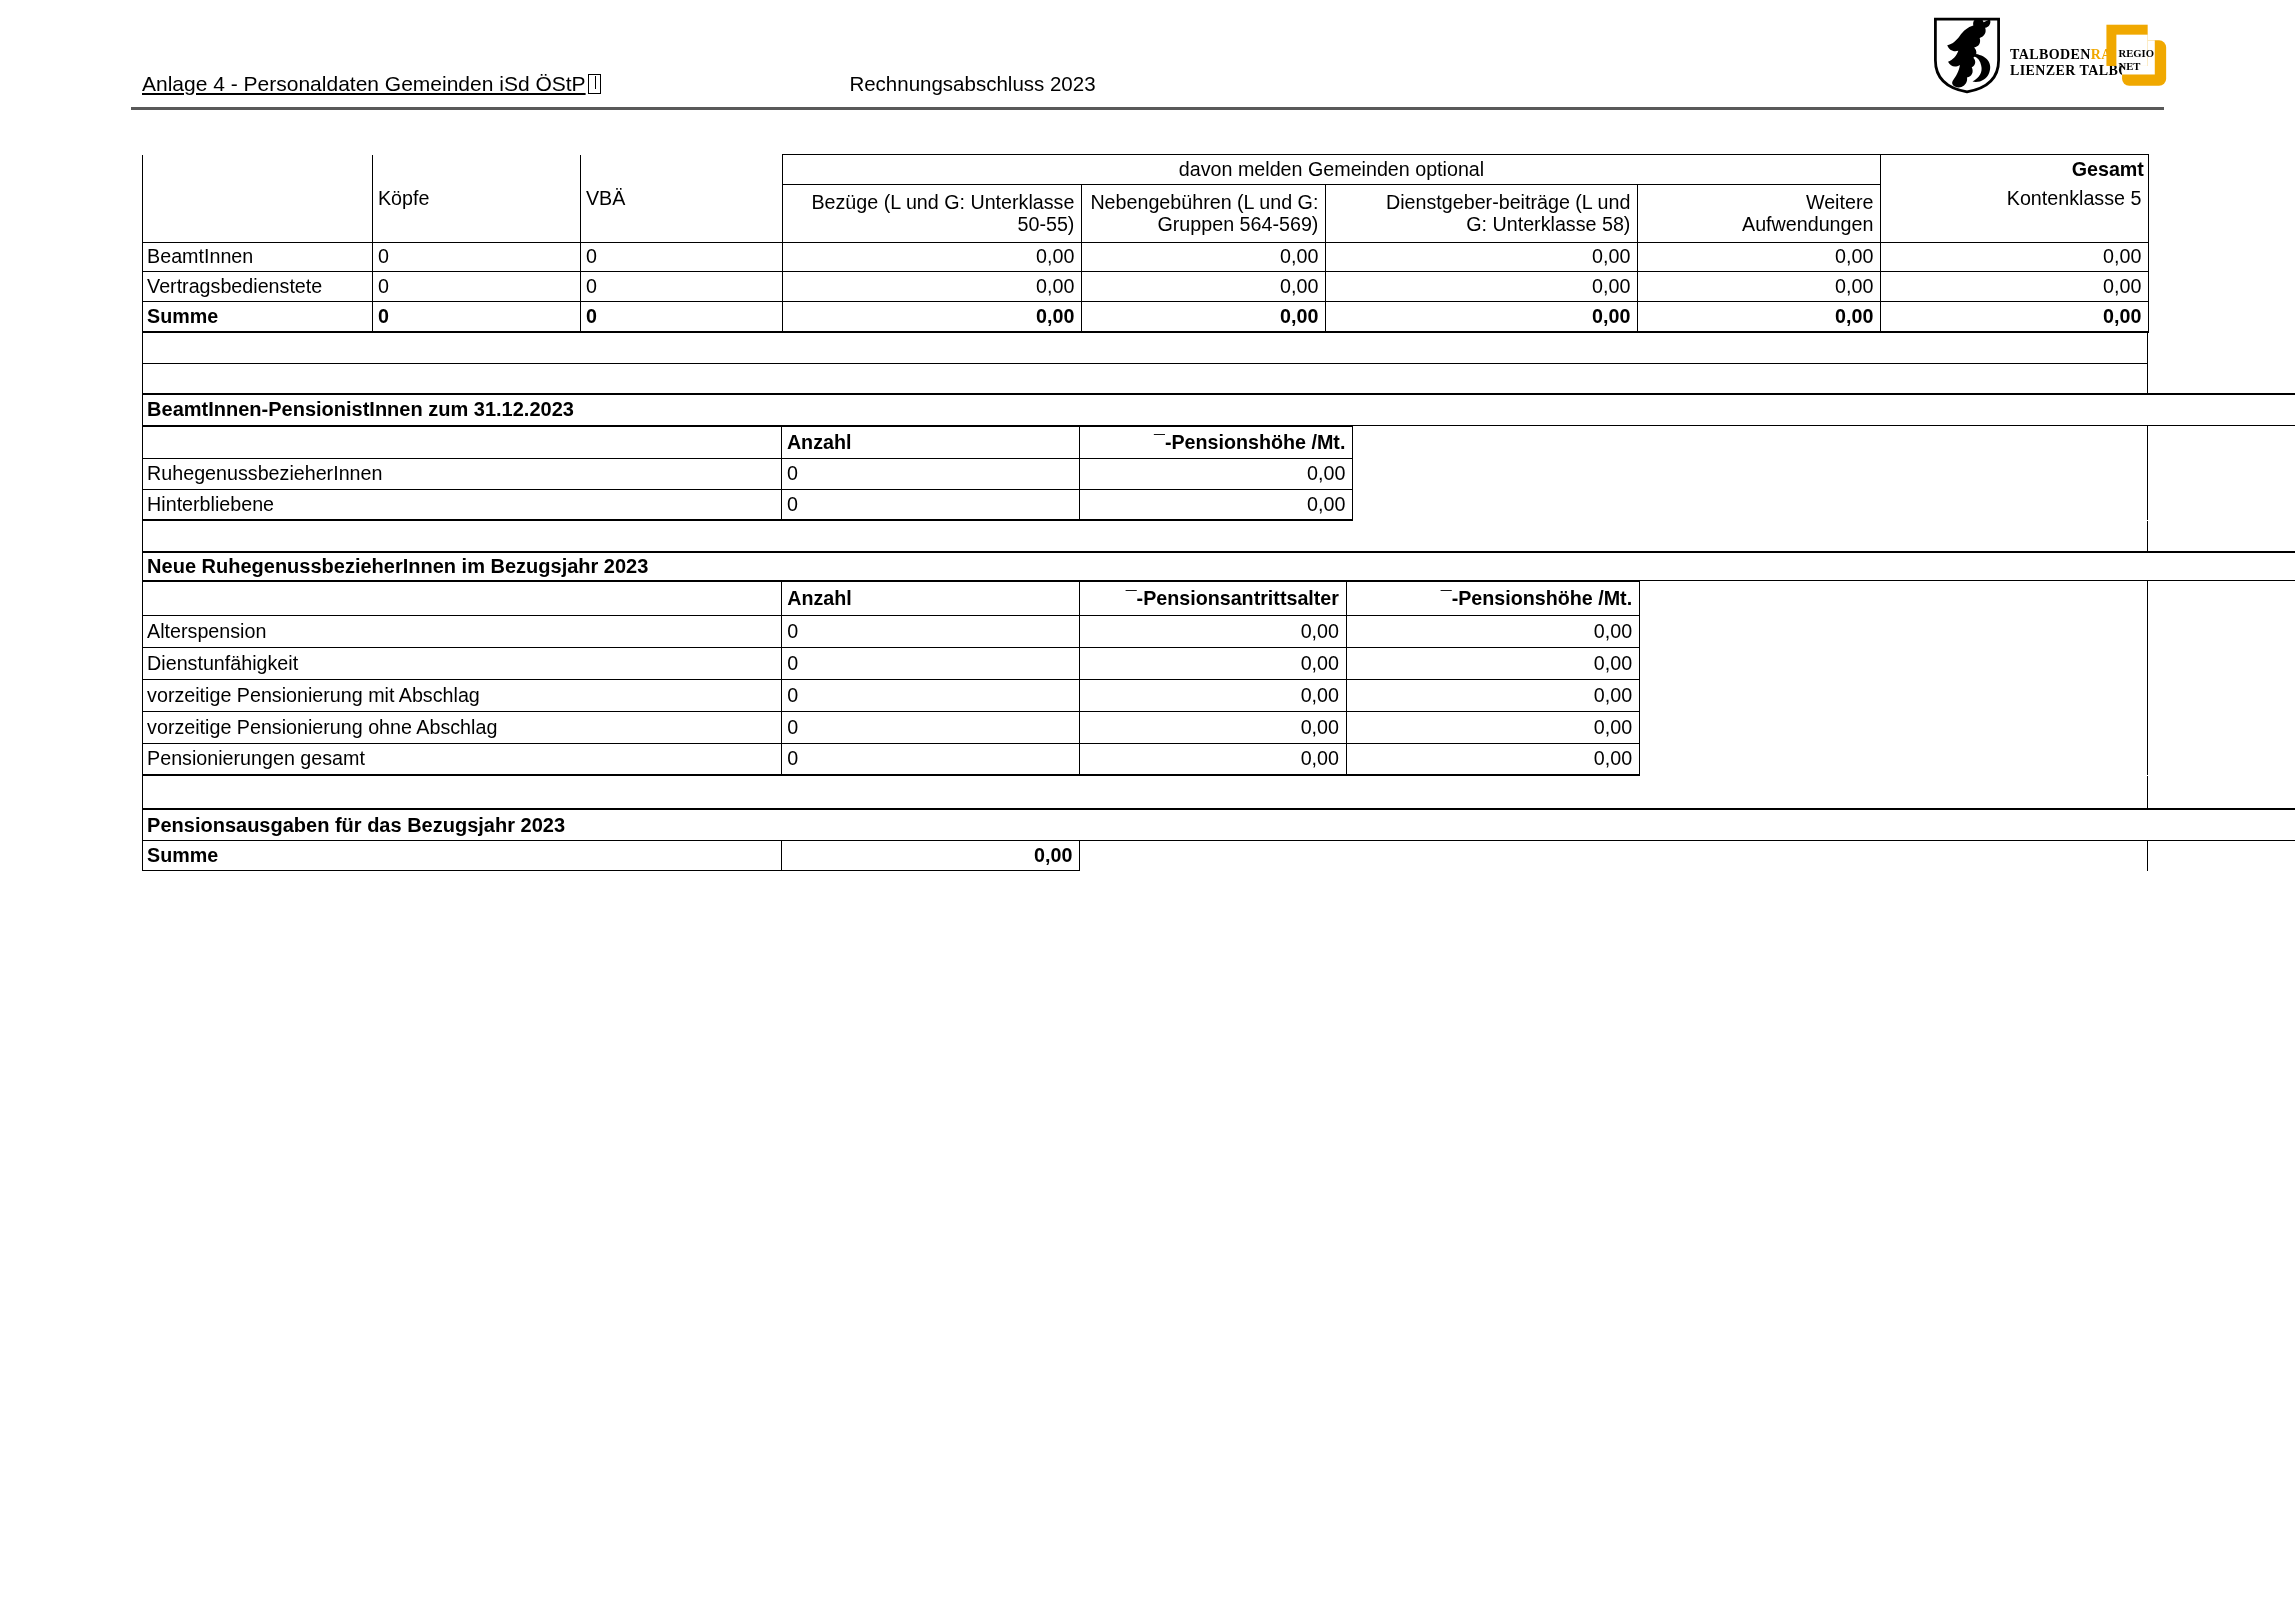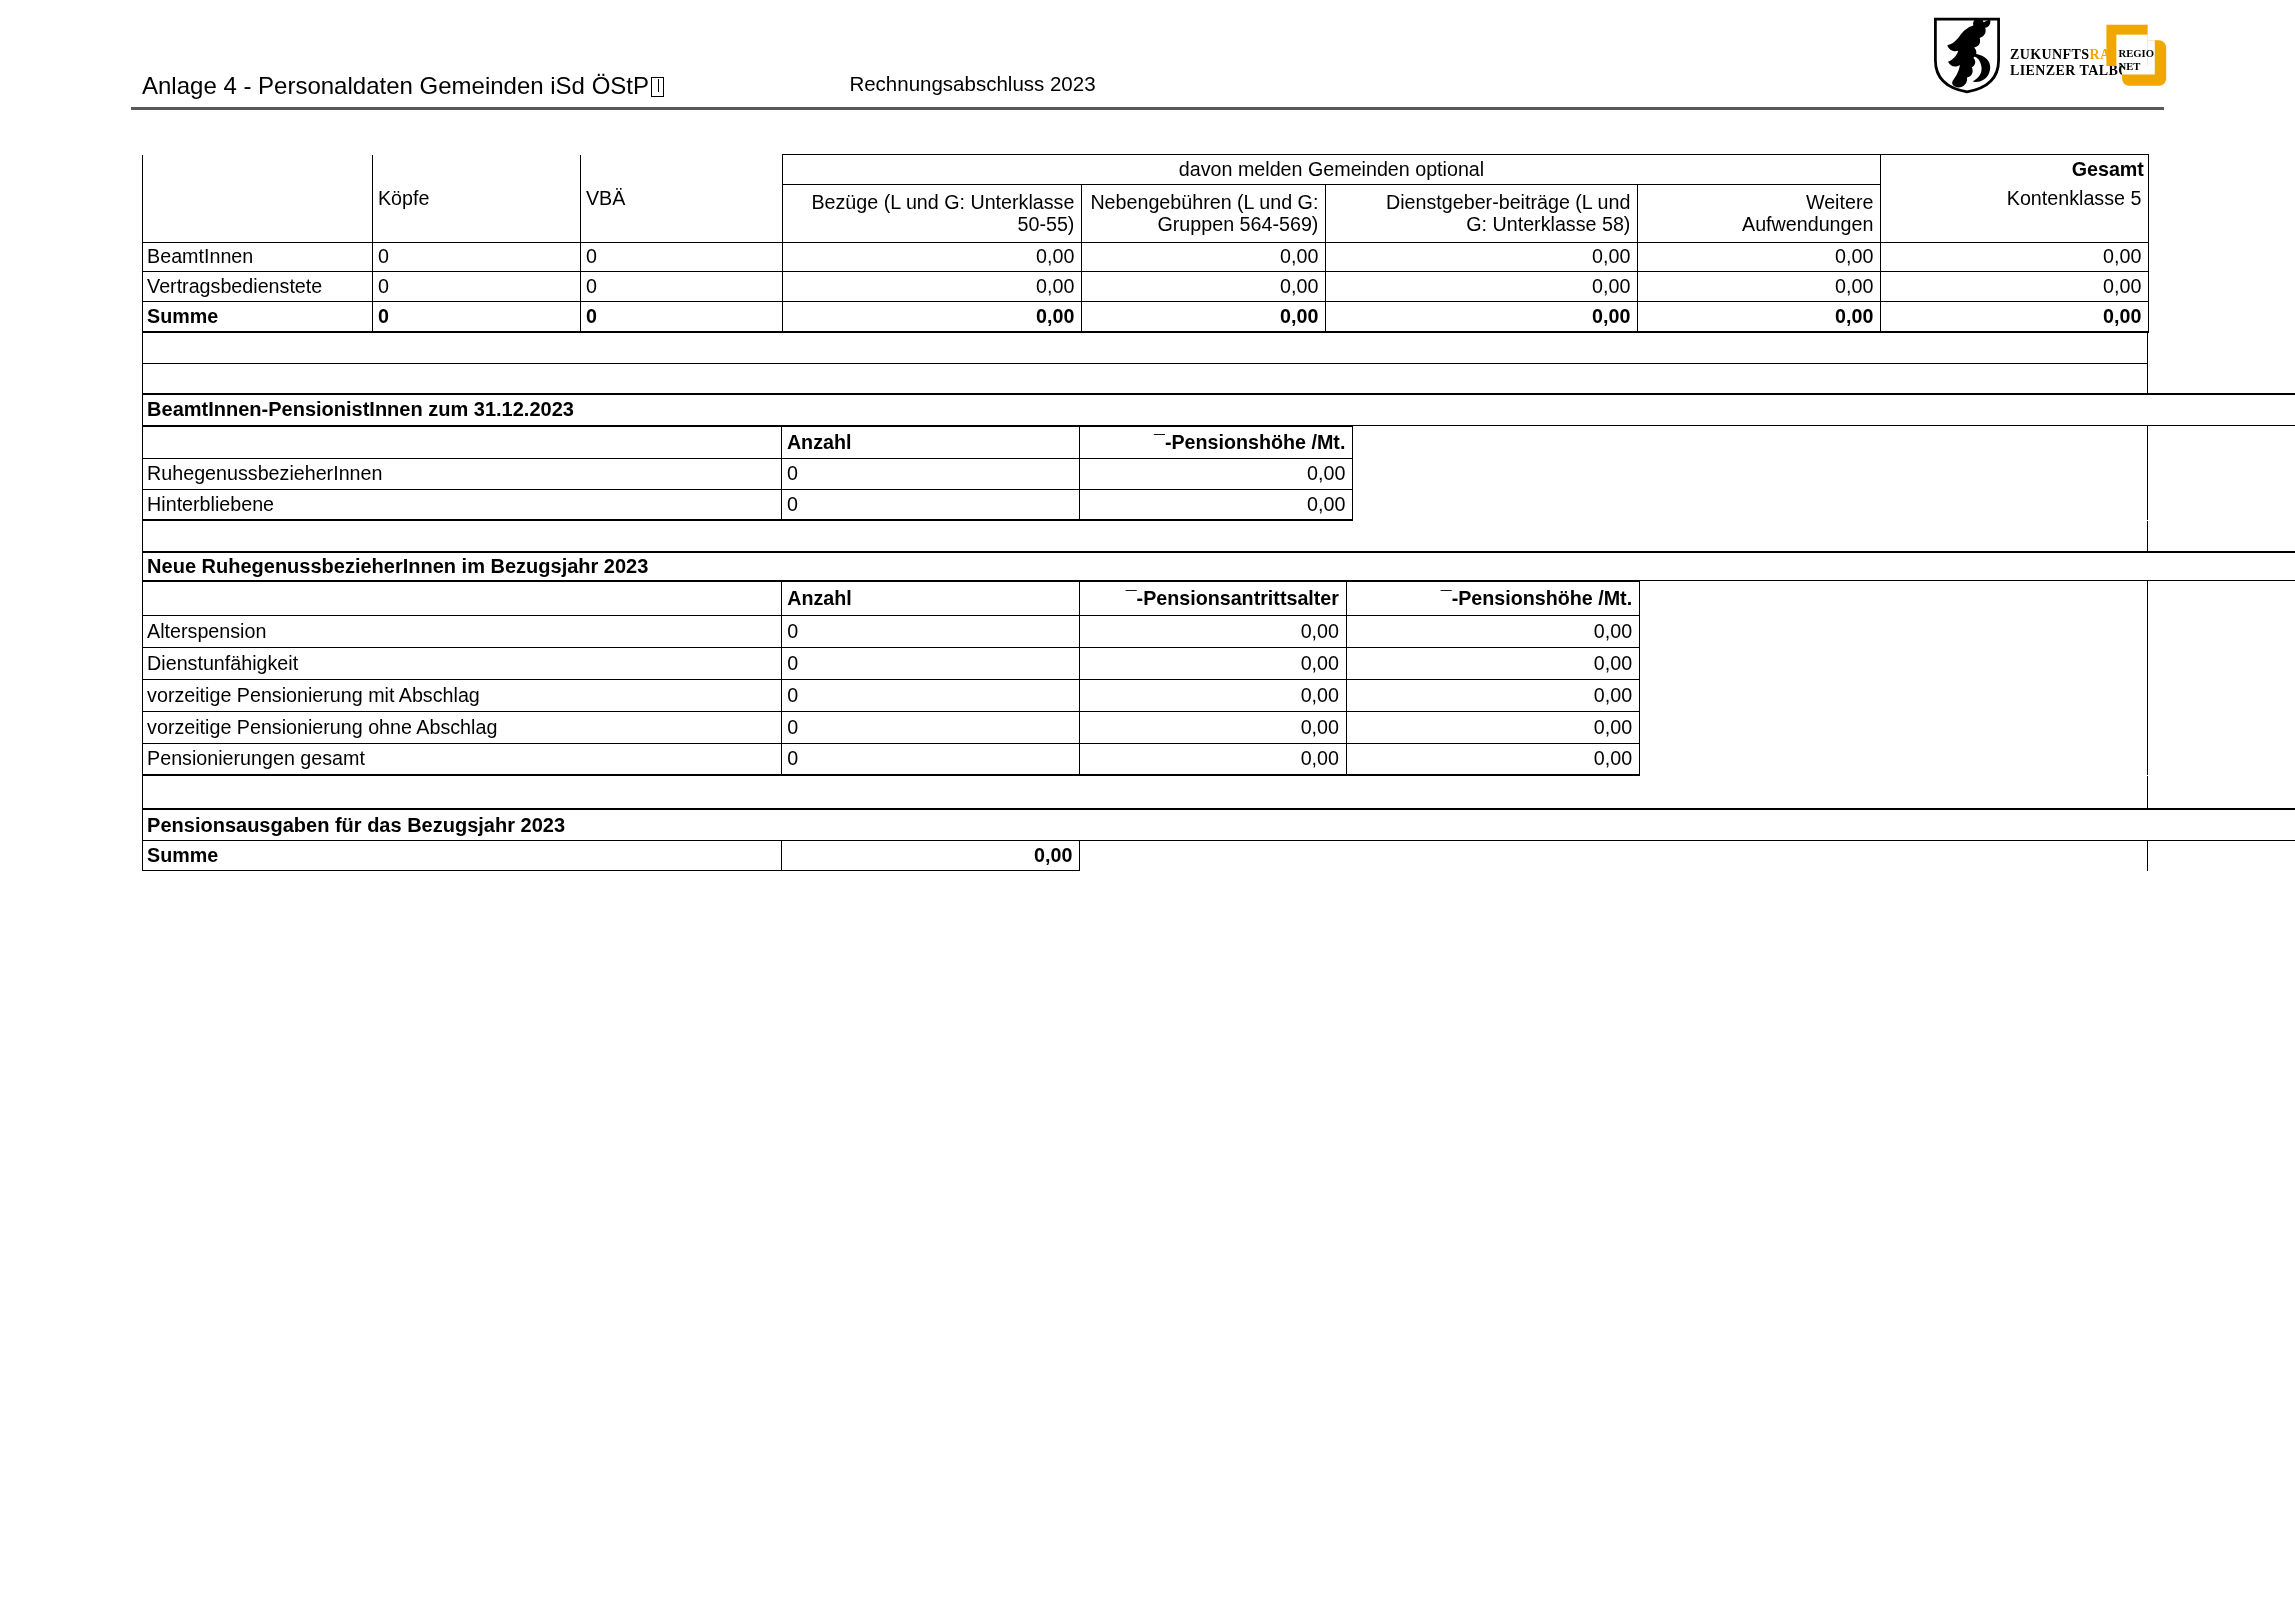--- a/index.html
+++ b/index.html
@@ -4,21 +4,21 @@
 <style>
   :root { --accent:#F0A800; }
   * { box-sizing: border-box; }
   html,body { margin:0; padding:0; background:#fff; }
   .page {
     position:relative; width:2295px; height:1623px; background:#fff;
     font-family:"Liberation Sans", sans-serif; color:#000; overflow:hidden;
   }
 
   
-  .hdr-left  { position:absolute; left:142px; top:72px; font-size:24px; white-space:nowrap; }
+  .hdr-left  { position:absolute; left:142px; top:72px; font-size:21px; white-space:nowrap;text-decoration:underline; }
   .hdr-center{ position:absolute; left:0; top:72px; width:1945px; text-align:center; font-size:20.5px; }
   .notdef { display:inline-block; width:13px; height:19.7px; border:1.6px solid #000;
             vertical-align:-2.5px; margin-left:2.5px; }
   .notdef::before { content:""; display:block; width:0.8px; height:13px; margin:1.6px auto 0;
             border-right:1.6px solid #000; }
   .hdr-rule { position:absolute; left:131px; top:107px; width:2033px; height:3.3px; background:#595959; }
 
   
   .logo { position:absolute; left:1931px; top:14.8px; width:238px; height:82px; }
   .coa  { position:absolute; left:0; top:1.6px; width:72px; height:79px; }
@@ -65,21 +65,21 @@
   <div class="hdr-center">Rechnungsabschluss 2023</div>
   <div class="hdr-rule"></div>
 
   <div class="logo">
     <svg class="coa" viewBox="0 0 90 100">
       <path d="M5 4 H85 V56 C85 80 68 92 45 96 C22 92 5 80 5 56 Z" fill="#fff" stroke="#000" stroke-width="3.5"></path>
       <path d="M38 90 C30 92 24 87 27 82 C31 76 35 70 36 62 C30 66 24 64 21 58 C27 56 32 50 34 44 C28 46 22 43 20 37 C26 36 32 31 36 25 C40 19 46 14 53 12 C52 7 55 3 60 3 C63 3 65 5 66 8 L74 4 C76 9 73 14 68 15 C70 21 67 26 61 28 C63 34 60 39 54 40 C58 44 58 50 53 53 C57 57 56 63 51 65 C54 71 51 77 45 78 C46 83 43 88 38 90 Z" fill="#000"></path>
       <path d="M56 48 C70 50 78 60 73 72 C70 80 61 85 52 83 C61 78 65 71 63 63 C62 57 59 53 54 51 Z" fill="#000"></path>
     </svg>
     <div class="zr-text">
-      <span>ZUKUNFTS</span><span class="zr-accent">RAUM</span><span class="zr-reg">®</span><br>
+      <span>TALBODEN</span><span class="zr-accent">RAUM</span><span class="zr-reg">®</span><br>
       <span>LIENZER TALBODEN</span>
     </div>
     <svg class="regionet" viewBox="0 0 90 100">
       <rect x="24" y="28" width="62" height="64" rx="10" fill="var(--accent)"></rect>
       <rect x="24" y="28" width="46" height="48" fill="#fff"></rect>
       <rect x="2" y="6" width="58" height="58" fill="var(--accent)"></rect>
       <rect x="16" y="20" width="44" height="44" fill="#fff"></rect>
       <text x="19" y="51" font-family="Liberation Serif, serif" font-weight="bold" font-size="15" fill="#000">REGIO</text>
       <text x="19" y="69" font-family="Liberation Serif, serif" font-weight="bold" font-size="15" fill="#000">NET</text>
     </svg>

